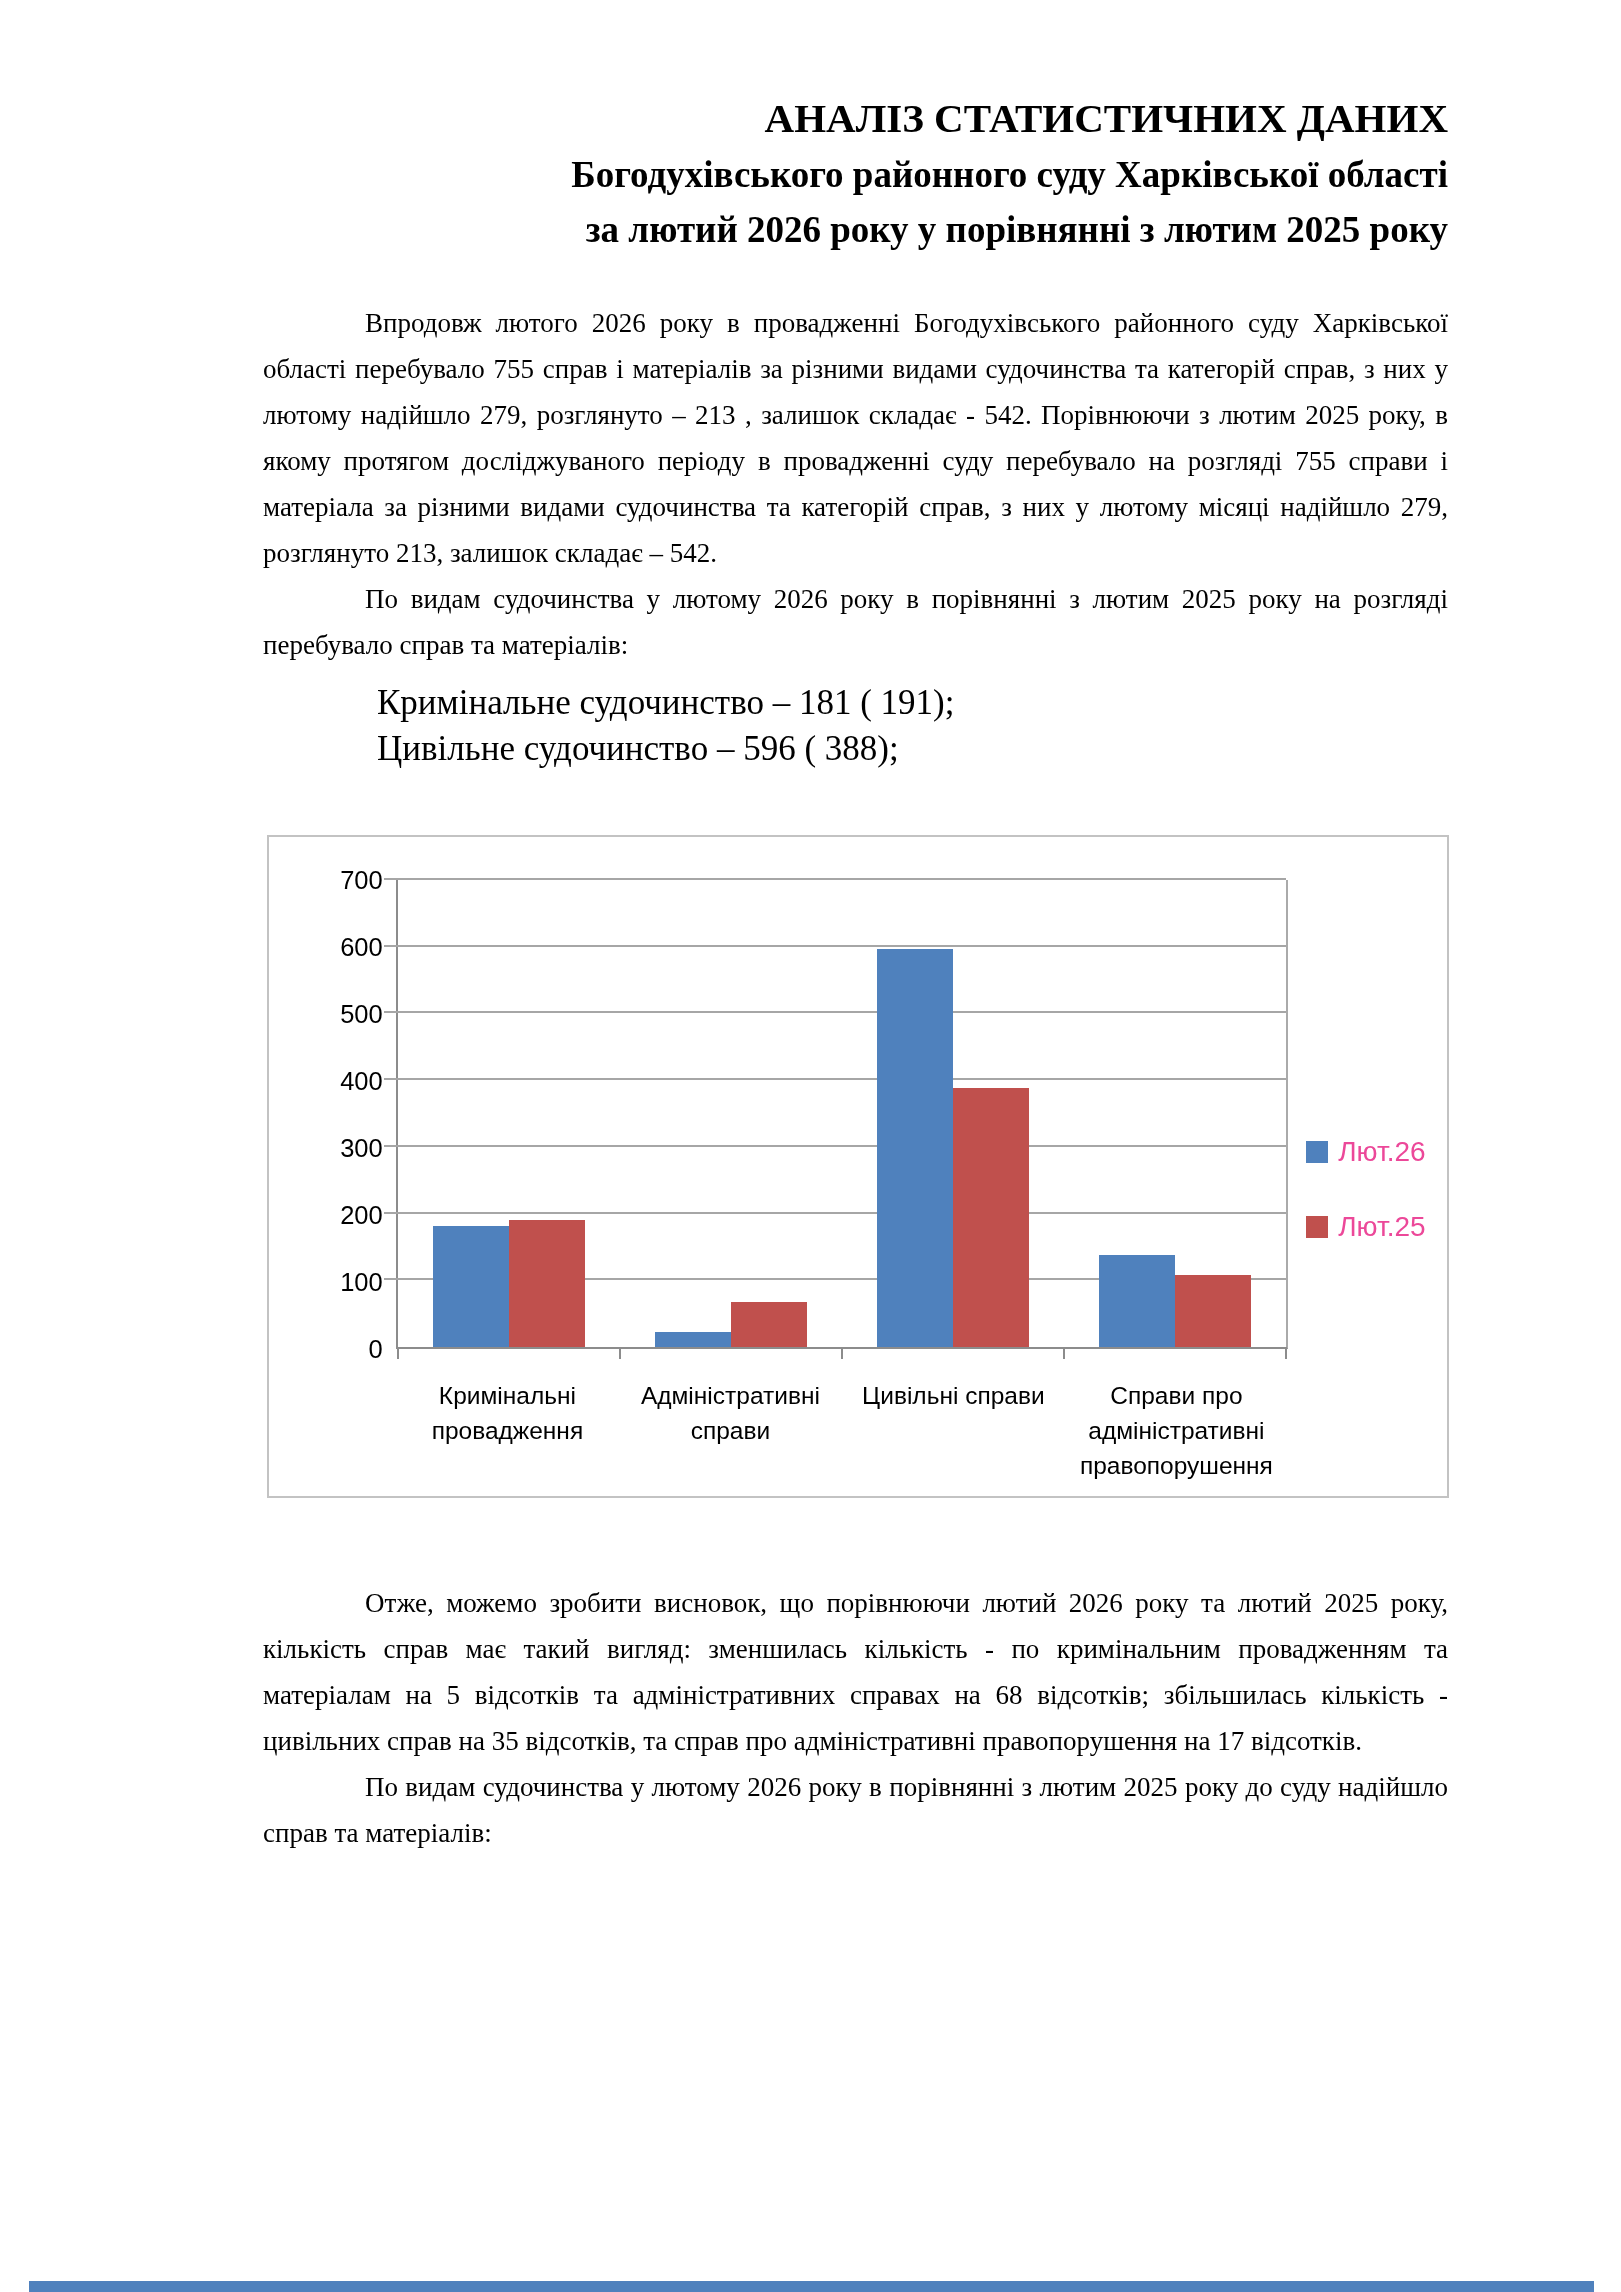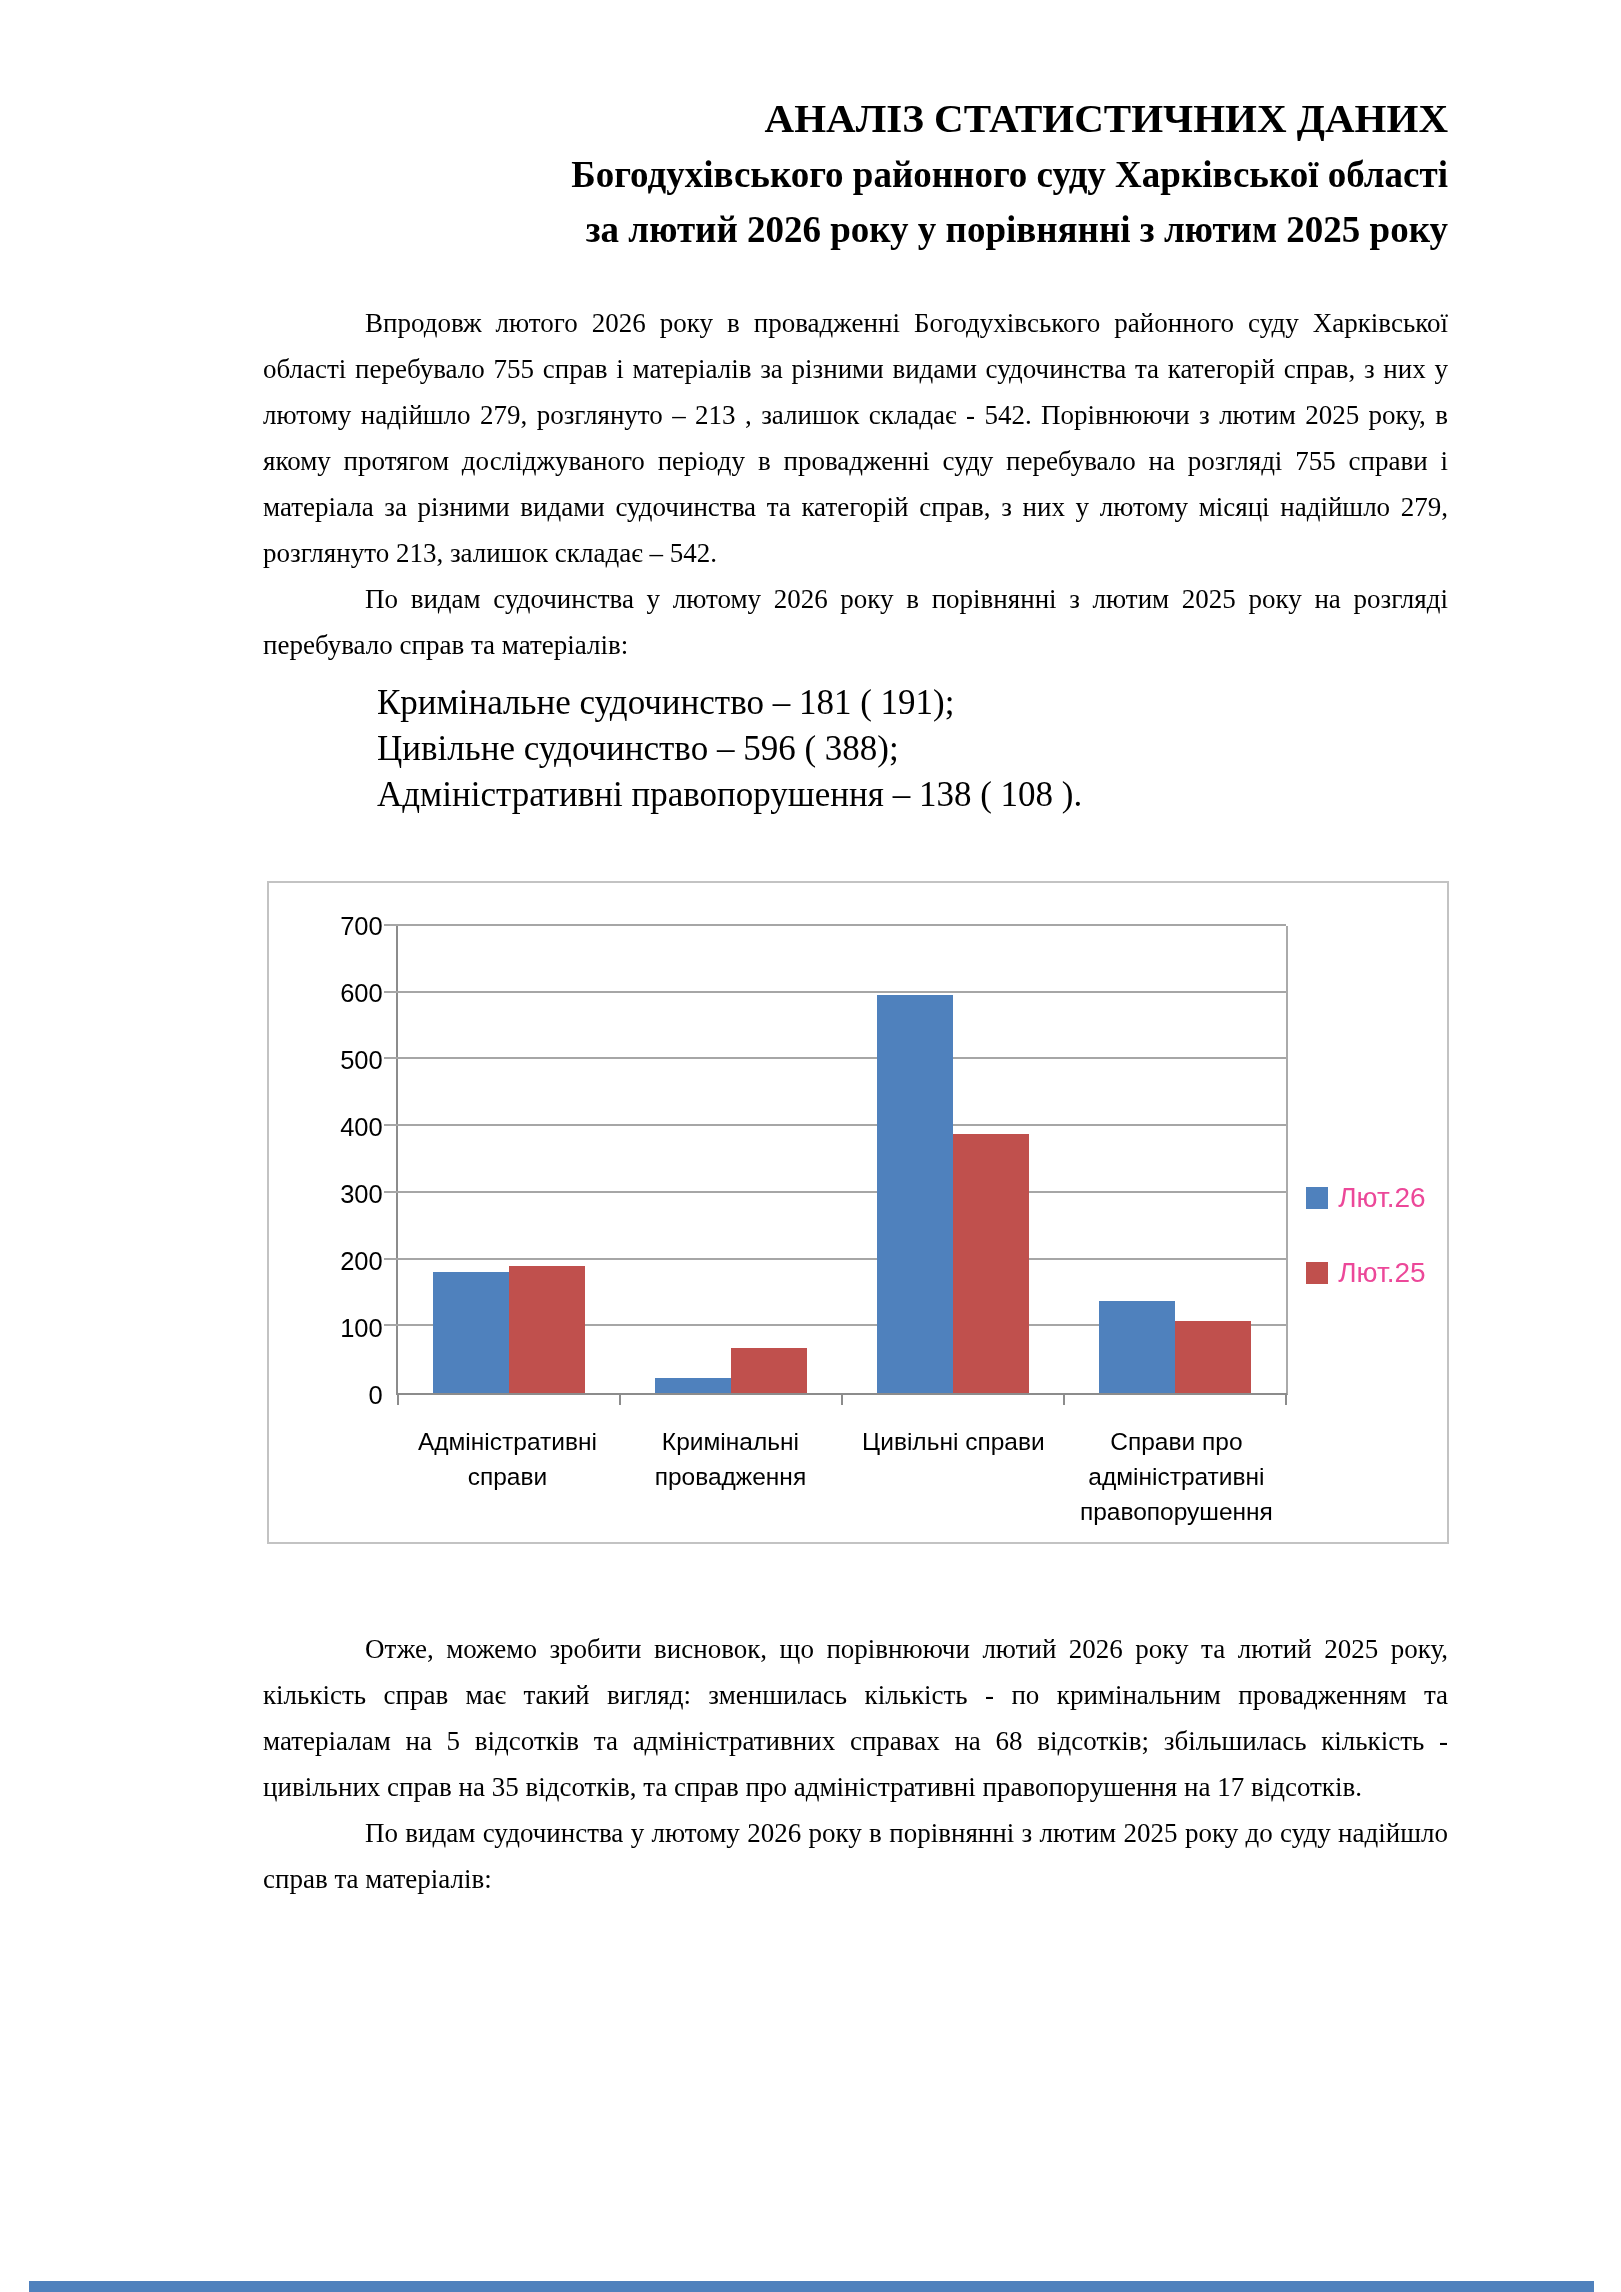--- a/index.html
+++ b/index.html
@@ -100,21 +100,20 @@
       <div class="title-line3">за лютий 2026 року у порівнянні з лютим  2025 року</div>
     </div>
 
     <p class="para first">Впродовж лютого 2026 року в провадженні  Богодухівського районного суду Харківської області перебувало 755 справ і матеріалів за різними видами судочинства та категорій справ, з них у лютому надійшло 279, розглянуто – 213 , залишок складає - 542. Порівнюючи з лютим 2025 року, в якому протягом досліджуваного періоду в провадженні суду перебувало на розгляді 755 справи і матеріала за різними видами судочинства та категорій справ, з них у лютому місяці надійшло 279, розглянуто 213, залишок складає – 542.</p>
 
     <p class="para">По видам судочинства у лютому 2026 року в порівнянні з лютим 2025 року  на розгляді перебувало справ та матеріалів:</p>
 
     <div class="case-list">
       <div class="case-item">Кримінальне судочинство – 181 ( 191);</div>
       <div class="case-item">Цивільне судочинство – 596 ( 388);</div>
-      <div class="case-item">Адміністративні правопорушення – 138 ( 108 ).</div>
     </div>
 
     <div class="chart-box">
       <div class="chart-plot">
           <div class="gridline" style="bottom: 14.2857%;"></div>
           <div class="gridline" style="bottom: 28.5714%;"></div>
           <div class="gridline" style="bottom: 42.8571%;"></div>
           <div class="gridline" style="bottom: 57.1429%;"></div>
           <div class="gridline" style="bottom: 71.4286%;"></div>
           <div class="gridline" style="bottom: 85.7143%;"></div>
@@ -135,22 +134,22 @@
           <div class="bar-group" style="left: 50%; width: 25%;">
             <div class="bar" style="height: 85.1429%; background: rgb(79, 129, 189);"></div>
             <div class="bar" style="height: 55.4286%; background: rgb(192, 80, 77);"></div>
           </div>
           <div class="bar-group" style="left: 75%; width: 25%;">
             <div class="bar" style="height: 19.7143%; background: rgb(79, 129, 189);"></div>
             <div class="bar" style="height: 15.4286%; background: rgb(192, 80, 77);"></div>
           </div>
         </div>
       <div class="chart-x-labels">
+          <div class="xlab">Кримінальні провадження</div>
           <div class="xlab">Адміністративні справи</div>
-          <div class="xlab">Кримінальні провадження</div>
           <div class="xlab">Цивільні справи</div>
           <div class="xlab">Справи про адміністративні правопорушення</div>
         </div>
       <div class="chart-legend">
           <div class="legend-item">
             <span class="legend-swatch" style="background: rgb(79, 129, 189);"></span>
             <span>Лют.26</span>
           </div>
           <div class="legend-item">
             <span class="legend-swatch" style="background: rgb(192, 80, 77);"></span>

